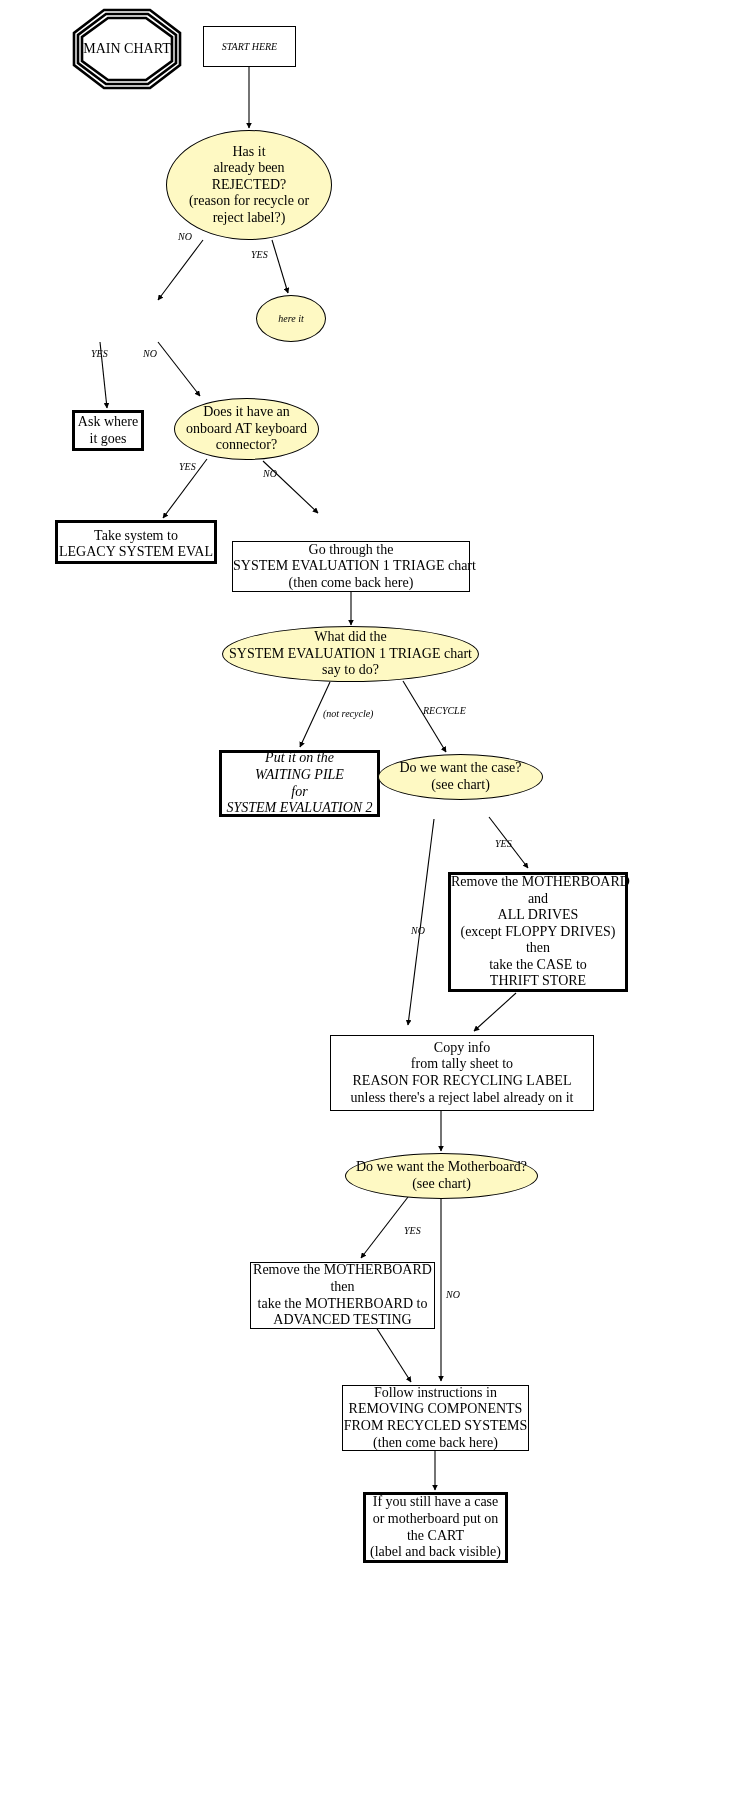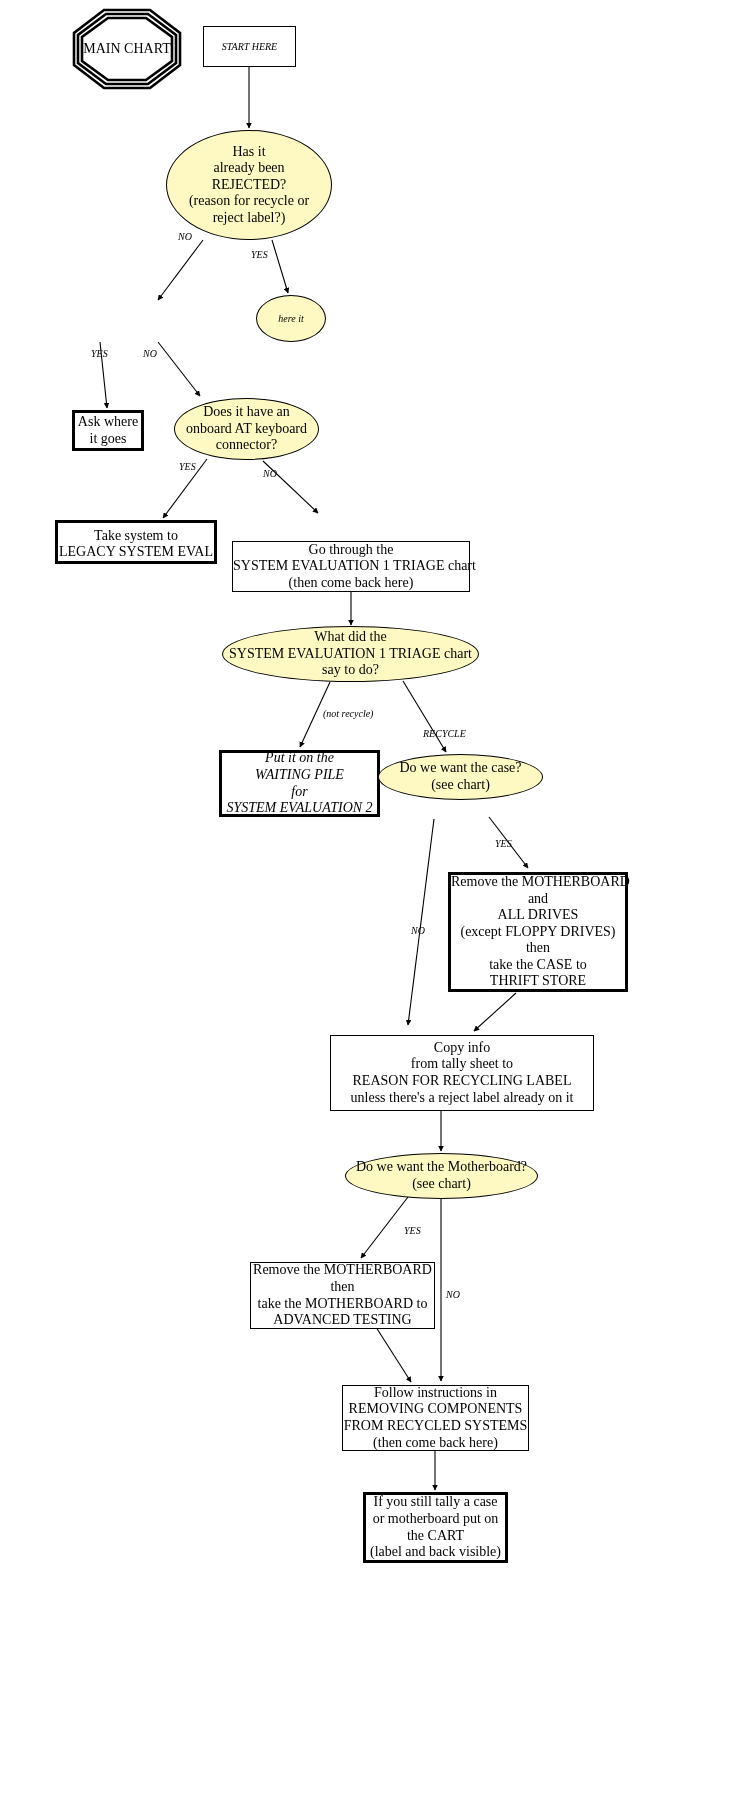--- a/index.html
+++ b/index.html
@@ -216,41 +216,41 @@
   </div>
 
   <div class="node box fs14" style="left:342px; top:1385px; width:187px; height:66px;">
     <span class="nlabel">Follow instructions in
 REMOVING COMPONENTS
 FROM RECYCLED SYSTEMS
 (then come back here)</span>
   </div>
 
   <div class="node box-thick fs14" style="left:363px; top:1492px; width:145px; height:71px;">
-    <span class="nlabel">If you still tally a case
+    <span class="nlabel">If you still have a case
 or motherboard put on
 the CART
 (label and back visible)</span>
   </div>
 
   <div class="edge-label fs15" style="left:178px; top:231px;">NO</div>
 
   <div class="edge-label fs15" style="left:251px; top:249px;">YES</div>
 
   <div class="edge-label fs15" style="left:91px; top:348px;">YES</div>
 
   <div class="edge-label fs15" style="left:143px; top:348px;">NO</div>
 
   <div class="edge-label fs15" style="left:179px; top:461px;">YES</div>
 
   <div class="edge-label fs15" style="left:263px; top:468px;">NO</div>
 
   <div class="edge-label fs15" style="left:323px; top:708px;">(not recycle)</div>
 
-  <div class="edge-label fs15" style="left:423px; top:728px;">RECYCLE</div>
+  <div class="edge-label fs15" style="left:423px; top:705px;">RECYCLE</div>
 
   <div class="edge-label fs15" style="left:411px; top:925px;">NO</div>
 
   <div class="edge-label fs15" style="left:495px; top:838px;">YES</div>
 
   <div class="edge-label fs15" style="left:404px; top:1225px;">YES</div>
 
   <div class="edge-label fs15" style="left:446px; top:1289px;">NO</div>
 
 </div>

